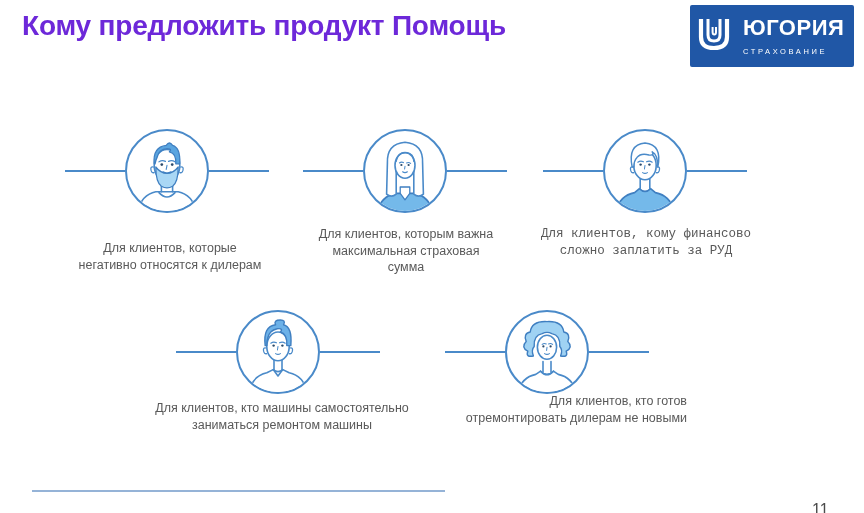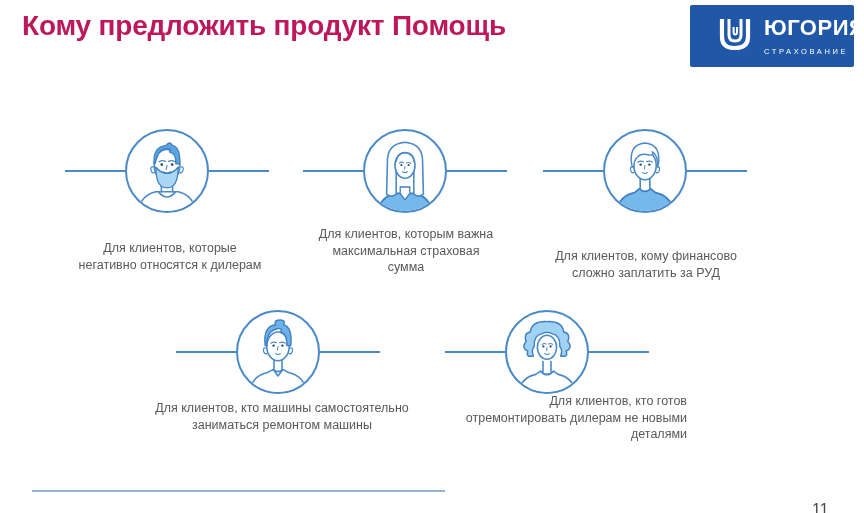--- a/index.html
+++ b/index.html
@@ -4,27 +4,27 @@
 <style>
   html,body{margin:0;padding:0;}
   body{
     width:864px;height:513px;overflow:hidden;background:#fff;
     font-family:"Liberation Sans", sans-serif;position:relative;
   }
   #slide{position:absolute;inset:0;width:864px;height:513px;background:#fff;}
 
   .title{
     position:absolute;left:22px;top:10px;
-    font-size:28px;font-weight:bold;color:#be185d;letter-spacing:-0.2px;
+    font-size:28px;font-weight:bold;color:#6d28d9;letter-spacing:-0.2px;
   }
 
   .logo{
     position:absolute;left:690px;top:5px;width:164px;height:62px;
     background:#2057a6;display:flex;align-items:center;gap:9px;
-    padding-left:25px;box-sizing:border-box;border-radius:2px;
+    padding-left:4px;box-sizing:border-box;border-radius:2px;
   }
   .logo-texts{display:flex;flex-direction:column;color:#fff;}
   .logo-brand{font-size:22px;font-weight:bold;letter-spacing:0.5px;line-height:1;}
   .logo-tagline{font-size:7.5px;letter-spacing:2.6px;margin-top:8px;}
 
   .figure{position:absolute;display:flex;align-items:center;width:204px;height:84px;}
   .hline{width:60px;height:0;border-top:2px solid #4a8ac9;flex:0 0 auto;}
   .circle{
     width:84px;height:84px;box-sizing:border-box;border:2px solid #4a8ac9;
     border-radius:50%;background:#fff;overflow:hidden;flex:0 0 auto;
@@ -172,32 +172,31 @@
     <div>Для клиентов, которые</div>
     <div>негативно относятся к дилерам</div>
   </div>
 
   <div class="caption" style="left:286px;top:226px;width:240px;">
     <div>Для клиентов, которым важна</div>
     <div>максимальная страховая</div>
     <div>сумма</div>
   </div>
 
-  <div class="caption" style="left:516px;top:248px;width:260px;">
+  <div class="caption" style="left:516px;top:226px;width:260px;font-family:Liberation Mono, monospace;">
     <div>Для клиентов, кому финансово</div>
     <div>сложно заплатить за РУД</div>
   </div>
 
   <div class="caption" style="left:132px;top:400px;width:300px;">
     <div>Для клиентов, кто машины самостоятельно</div>
     <div>заниматься ремонтом машины</div>
   </div>
 
   <div class="caption" style="left:407px;top:393px;width:280px;text-align:right;">
     <div>Для клиентов, кто готов</div>
     <div>отремонтировать дилерам не новыми</div>
-    <div>деталями</div>
   </div>
 
   <div class="divider"></div>
   <div class="pagenum">11</div>
 
 </div>
 
 </body></html>

